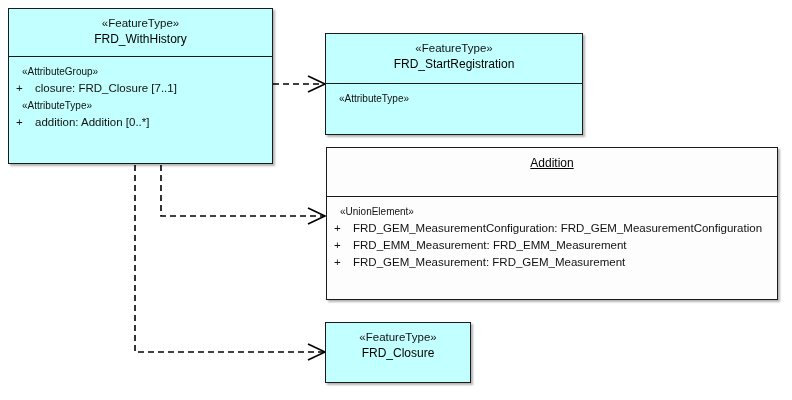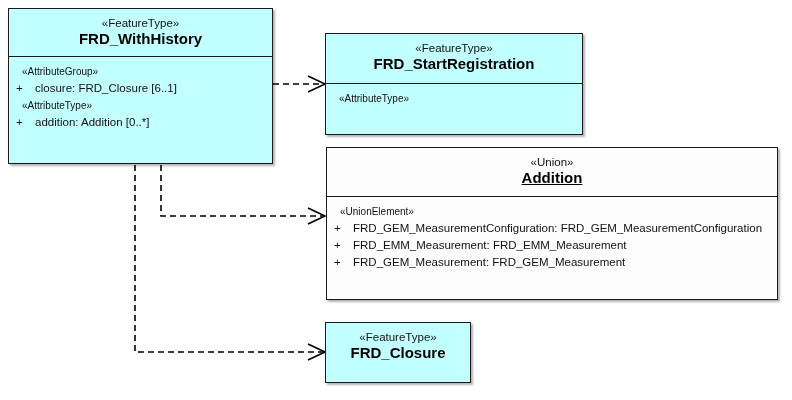--- a/index.html
+++ b/index.html
@@ -41,22 +41,22 @@
   }
   .stereotype {
     display: block;
     font-size: 11.5px;
     color: #111111;
     line-height: 15px;
     white-space: nowrap;
   }
   .classname {
     display: block;
-    font-size: 15px;
-    font-weight: bold;
+    font-size: 12px;
+    font-weight: normal;
     color: #000000;
     line-height: 16px;
     white-space: nowrap;
   }
   .classname.underline {
     text-decoration: underline;
   }
 
   .uml-body {
     box-sizing: border-box;
@@ -121,42 +121,41 @@
   </svg>
 
   <div class="uml-class" style="left:8px; top:8px; width:265px; height:156px;">
     <div class="uml-head" style="height:48px;">
       <span class="stereotype">«FeatureType»</span>
       <span class="classname">FRD_WithHistory</span>
     </div>
     <div class="uml-body">
       <div class="feature-group">«AttributeGroup»</div>
       <div class="feature-row">
-        <span class="feature-vis">+</span><span class="feature-text">closure: FRD_Closure [6..1]</span>
+        <span class="feature-vis">+</span><span class="feature-text">closure: FRD_Closure [7..1]</span>
       </div>
       <div class="feature-group">«AttributeType»</div>
       <div class="feature-row">
         <span class="feature-vis">+</span><span class="feature-text">addition: Addition [0..*]</span>
       </div>
     </div>
   </div>
 
   <div class="uml-class" style="left:325px; top:33px; width:258px; height:102px;">
     <div class="uml-head" style="height:50px;">
       <span class="stereotype">«FeatureType»</span>
       <span class="classname">FRD_StartRegistration</span>
     </div>
     <div class="uml-body">
       <div class="feature-group">«AttributeType»</div>
     </div>
   </div>
 
   <div class="uml-class plain" style="left:326px; top:147px; width:452px; height:153px;">
     <div class="uml-head" style="height:49px;">
-      <span class="stereotype">«Union»</span>
       <span class="classname underline">Addition</span>
     </div>
     <div class="uml-body">
       <div class="feature-group">«UnionElement»</div>
       <div class="feature-row">
         <span class="feature-vis">+</span><span class="feature-text">FRD_GEM_MeasurementConfiguration: FRD_GEM_MeasurementConfiguration</span>
       </div>
       <div class="feature-row">
         <span class="feature-vis">+</span><span class="feature-text">FRD_EMM_Measurement: FRD_EMM_Measurement</span>
       </div>

